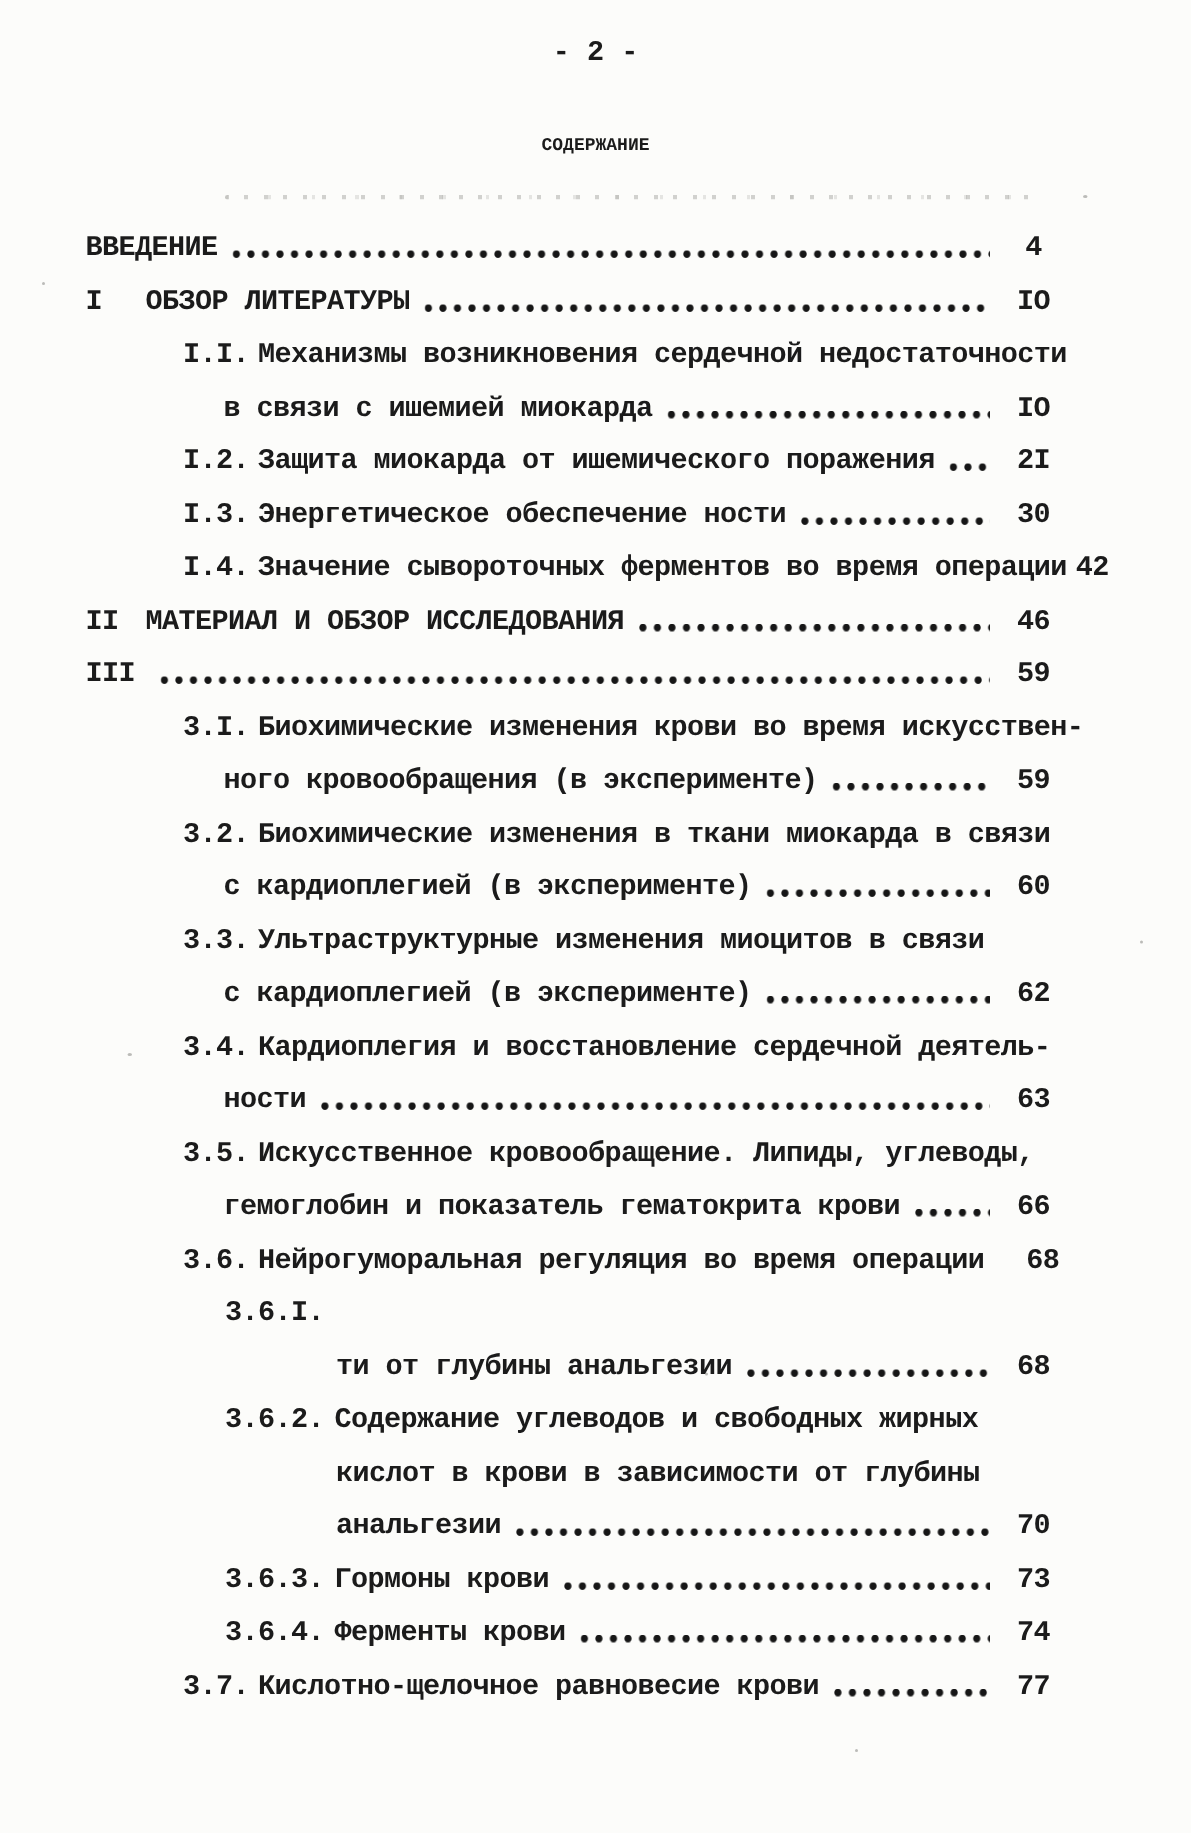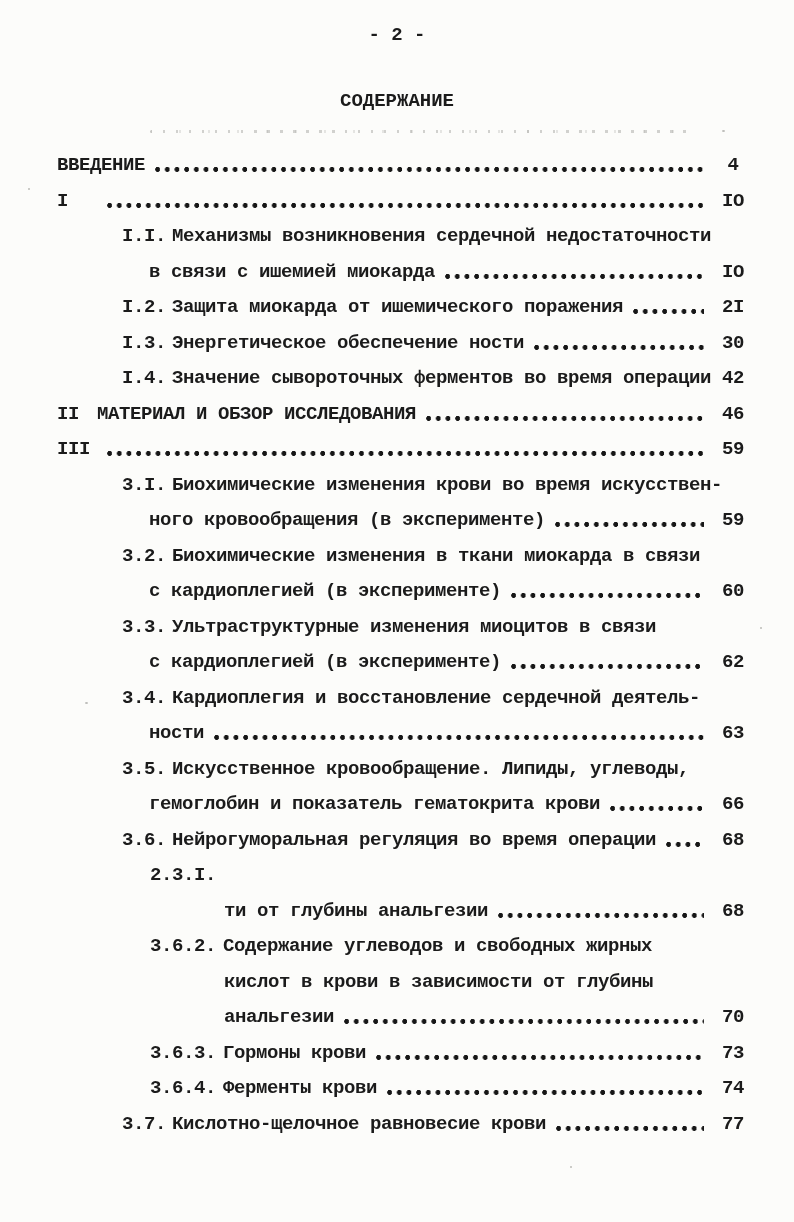--- a/index.html
+++ b/index.html
@@ -12,36 +12,36 @@
     position:relative;width:794px;height:1222px;overflow:hidden;
     background:#fcfcfa;
     color:#1b1b1b;font-weight:700;
   }
   .page-num{
     position:absolute;top:24px;left:0;right:0;
     text-align:center;font-size:19px;letter-spacing:0;
   }
   .title{
     position:absolute;top:90px;left:0;right:0;margin:0;
-    text-align:center;font-size:19px;font-weight:700;letter-spacing:0;
+    text-align:center;font-size:12px;font-weight:700;letter-spacing:0;
   }
   .noise-line{
     position:absolute;top:130px;left:150px;width:540px;height:3px;
     background:
       repeating-linear-gradient(90deg, rgba(110,110,104,.5) 0 2.5px, transparent 2.5px 13px),
       repeating-linear-gradient(90deg, rgba(110,110,104,.28) 0 2px, transparent 2px 29px);
     opacity:.6;border-radius:2px;
   }
   .speck{position:absolute;background:rgba(90,90,85,.4);border-radius:50%;}
   .toc{position:absolute;top:148px;left:0;right:0;}
   .row{
     display:flex;align-items:stretch;
     height:35.5px;line-height:35.5px;
     font-size:19px;letter-spacing:-0.4px;
-    padding-right:44px;white-space:pre;
+    padding-right:88px;white-space:pre;
   }
   .row .num{flex:none;}
   .row .txt{flex:none;}
   .row.intro{padding-left:57px;}
   .row.part{padding-left:57px;}
   .row.part .num{width:40px;}
   .row.sec{padding-left:100px;}
   .row.sec .num{margin-right:6px;margin-left:22px;}
   .row.seccont{padding-left:149px;}
   .row.sub{padding-left:150px;}
@@ -61,40 +61,40 @@
 </head>
 <body>
 
 <div class="page">
   <div class="page-num">- 2 -</div>
   <h1 class="title">СОДЕРЖАНИЕ</h1>
   <div class="noise-line"></div>
 
   <div class="toc" id="toc">
       <div class="row intro"><span class="txt">ВВЕДЕНИЕ</span><span class="dots"></span><span class="pg">4</span></div>
-      <div class="row part"><span class="num">I</span><span class="dots"></span><span class="pg">IO</span></div>
+      <div class="row part"><span class="num">I</span><span class="txt">ОБЗОР ЛИТЕРАТУРЫ</span><span class="dots"></span><span class="pg">IO</span></div>
       <div class="row sec"><span class="num">I.I.</span><span class="txt">Механизмы возникновения сердечной недостаточности</span></div>
       <div class="row seccont"><span class="txt">в связи с ишемией миокарда</span><span class="dots"></span><span class="pg">IO</span></div>
       <div class="row sec"><span class="num">I.2.</span><span class="txt">Защита миокарда от ишемического поражения</span><span class="dots"></span><span class="pg">2I</span></div>
       <div class="row sec"><span class="num">I.3.</span><span class="txt">Энергетическое обеспечение ности</span><span class="dots"></span><span class="pg">30</span></div>
       <div class="row sec"><span class="num">I.4.</span><span class="txt">Значение сывороточных ферментов во время операции</span><span class="spacer"></span><span class="pg">42</span></div>
       <div class="row part"><span class="num">II</span><span class="txt">МАТЕРИАЛ И ОБЗОР ИССЛЕДОВАНИЯ</span><span class="dots"></span><span class="pg">46</span></div>
       <div class="row part"><span class="num">III</span><span class="dots"></span><span class="pg">59</span></div>
       <div class="row sec"><span class="num">3.I.</span><span class="txt">Биохимические изменения крови во время искусствен-</span></div>
       <div class="row seccont"><span class="txt">ного кровообращения (в эксперименте)</span><span class="dots"></span><span class="pg">59</span></div>
       <div class="row sec"><span class="num">3.2.</span><span class="txt">Биохимические изменения в ткани миокарда в связи</span></div>
       <div class="row seccont"><span class="txt">с кардиоплегией (в эксперименте)</span><span class="dots"></span><span class="pg">60</span></div>
       <div class="row sec"><span class="num">3.3.</span><span class="txt">Ультраструктурные изменения миоцитов в связи</span></div>
       <div class="row seccont"><span class="txt">с кардиоплегией (в эксперименте)</span><span class="dots"></span><span class="pg">62</span></div>
       <div class="row sec"><span class="num">3.4.</span><span class="txt">Кардиоплегия и восстановление сердечной деятель-</span></div>
       <div class="row seccont"><span class="txt">ности</span><span class="dots"></span><span class="pg">63</span></div>
       <div class="row sec"><span class="num">3.5.</span><span class="txt">Искусственное кровообращение. Липиды, углеводы,</span></div>
       <div class="row seccont"><span class="txt">гемоглобин и показатель гематокрита крови</span><span class="dots"></span><span class="pg">66</span></div>
       <div class="row sec"><span class="num">3.6.</span><span class="txt">Нейрогуморальная регуляция во время операции</span><span class="dots"></span><span class="pg">68</span></div>
-      <div class="row sub"><span class="num">2.3.I.</span></div>
+      <div class="row sub"><span class="num">3.6.I.</span></div>
       <div class="row subcont"><span class="txt">ти от глубины анальгезии</span><span class="dots"></span><span class="pg">68</span></div>
       <div class="row sub"><span class="num">3.6.2.</span><span class="txt">Содержание углеводов и свободных жирных</span></div>
       <div class="row subcont"><span class="txt">кислот в крови в зависимости от глубины</span></div>
       <div class="row subcont"><span class="txt">анальгезии</span><span class="dots"></span><span class="pg">70</span></div>
       <div class="row sub"><span class="num">3.6.3.</span><span class="txt">Гормоны крови</span><span class="dots"></span><span class="pg">73</span></div>
       <div class="row sub"><span class="num">3.6.4.</span><span class="txt">Ферменты крови</span><span class="dots"></span><span class="pg">74</span></div>
       <div class="row sec"><span class="num">3.7.</span><span class="txt">Кислотно-щелочное равновесие крови</span><span class="dots"></span><span class="pg">77</span></div>
     </div>
 
   <div class="speck" style="left:722px;top:130px;width:3px;height:2px;"></div>

